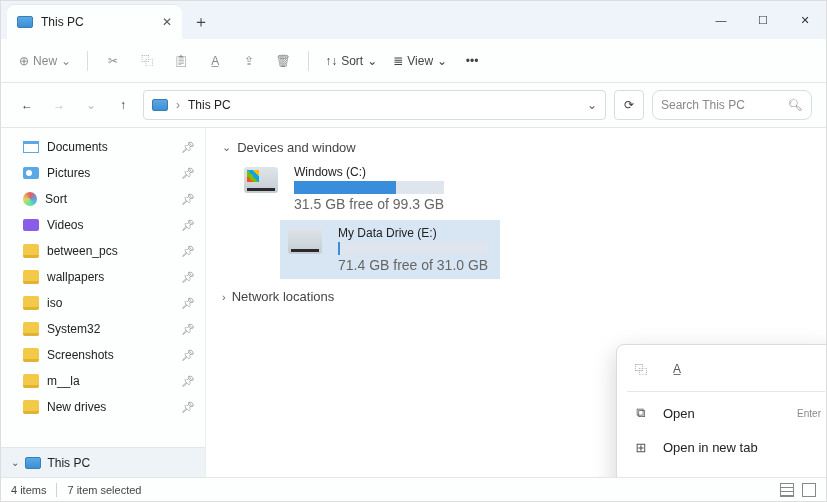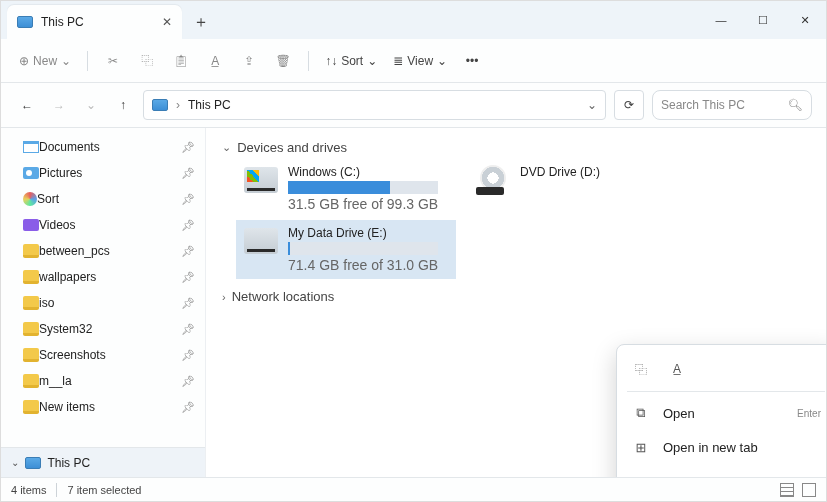--- a/index.html
+++ b/index.html
@@ -20,37 +20,37 @@
   .addrrow { height: 44px; display:flex; align-items:center; gap:8px; padding:0 14px; background:#fdfefe;}
   .navbtn { width:24px; height:24px; display:flex; align-items:center; justify-content:center; color:#333; }
   .navbtn.dis { color:#bbb;}
   .addrbar { flex:1; height:30px; border:1px solid #d7dde2; border-radius:4px; background:#fff; display:flex; align-items:center; padding:0 8px; gap:8px;}
   .addrbar .chev { margin-left:auto; color:#666; }
   .refresh { width:30px; height:30px; border:1px solid #d7dde2; border-radius:4px; background:#fff; display:flex; align-items:center; justify-content:center; color:#444;}
   .search { width:160px; height:30px; border:1px solid #d7dde2; border-radius:8px; background:#fff; display:flex; align-items:center; padding:0 8px; color:#888;}
   .search span.ph { flex:1; }
   .body { flex:1; display:flex; background:#fff; border-top:1px solid #e3e7ea; overflow:hidden;}
   .sidebar { width:205px; background:#fdfefe; border-right:1px solid #eceff2; display:flex; flex-direction:column; padding-top:6px; overflow:hidden;}
-  .sbitem { height:26px; display:flex; align-items:center; padding:0 10px 0 22px; color:#222; font-size:12px; position:relative;}
+  .sbitem { height:26px; display:flex; align-items:center; padding:0 10px 0 22px; gap:8px; color:#222; font-size:12px; position:relative;}
   .sbitem .pin { margin-left:auto; color:#7a7a7a; font-size:11px;}
   .ficon { width:16px; height:14px; border-radius:2px; background:#f3c94a; border-bottom:3px solid #e2b330; }
   .dicon { width:16px; height:12px; background:#fff; border:1px solid #5aa9e6; border-top:3px solid #5aa9e6;}
   .picon { width:16px; height:12px; background:#5aa9e6; border-radius:2px; position:relative;}
   .picon::after{content:"";position:absolute;width:6px;height:6px;background:#fff;border-radius:50%;top:3px;left:3px;}
   .micon { width:14px; height:14px; border-radius:50%; background:conic-gradient(#e85d5d,#5da0e8,#5de8a0,#e8d15d,#e85d5d);}
   .vicon { width:16px; height:12px; background:#8a5de8; border-radius:2px;}
   .sidebar-spacer { flex:1; }
   .thispcrow { height:30px; display:flex; align-items:center; gap:6px; padding:0 10px; background:#eef3f8; border-top:1px solid #e3e7ea;}
   .chevdown { color:#555; font-size:10px;}
   .main { flex:1; position:relative; padding:8px 16px; overflow:hidden;}
   .section-hdr { display:flex; align-items:center; gap:6px; color:#444; font-size:13px; margin:4px 0;}
   .section-hdr .sc { color:#666; font-size:11px;}
   .drives { display:flex; gap:12px; margin-left:14px;}
-  .drive { width:220px; padding:6px 8px; display:flex; gap:10px; align-items:flex-start;}
-  .drive.sel { background:#d8e6f3; }
+  .drive { width:220px; padding:6px 8px; display:flex; gap:16px; align-items:flex-start;}
+  .drive.sel { background:#d8e6f3;margin-left:44px; }
   .driveicon { width:34px; height:26px; background:linear-gradient(#dfe5ea,#c4ccd3); border-radius:3px; position:relative; margin-top:2px;}
   .driveicon::after{content:"";position:absolute;bottom:2px;left:3px;right:3px;height:3px;background:#2a2a2a;}
   .driveicon.win::before{content:"";position:absolute;top:3px;left:3px;width:12px;height:12px;background:linear-gradient(45deg,#f35325 25%,#81bc06 25% 50%,#05a6f0 50% 75%,#ffba08 75%);}  
   .discicon{width:34px;height:30px;position:relative;}
   .discicon::before{content:"";position:absolute;width:26px;height:26px;border-radius:50%;background:radial-gradient(#fff 30%,#c9d0d6 31% 60%,#eee 61%);top:0;left:4px;}
   .discicon::after{content:"";position:absolute;bottom:0;left:0;right:6px;height:8px;background:#2a2a2a;border-radius:2px;}
   .drinfo { display:flex; flex-direction:column; gap:2px; font-size:12px;}
   .bar { width:150px; height:13px; background:#dfe5ec; position:relative;}
   .bar .fill { position:absolute; top:0; left:0; bottom:0; background:#3a8ddb;}
   .free { font-size:14px; color:#666;}
@@ -178,35 +178,35 @@
           <span>Screenshots</span>
           <span class="pin">📌︎</span>
         </div>
       <div class="sbitem">
           <span class="ficon"></span>
           <span>m__la</span>
           <span class="pin">📌︎</span>
         </div>
       <div class="sbitem">
           <span class="ficon"></span>
-          <span>New items</span>
+          <span>New drives</span>
           <span class="pin">📌︎</span>
         </div>
       <div class="sidebar-spacer"></div>
       <div class="thispcrow">
         <span class="chevdown">⌄</span>
         <span class="tab-icon"></span>
         <span>This PC</span>
       </div>
     </div>
 
     <div class="main">
       <div class="section-hdr">
         <span class="sc">⌄</span>
-        <span>Devices and drives</span>
+        <span>Devices and window</span>
       </div>
       <div class="drives">
         <div style="display:flex;flex-direction:column;gap:2px;">
           <div class="drive">
             <div class="driveicon win"></div>
             <div class="drinfo">
               <span>Windows (C:)</span>
               <div class="bar">
                   <div class="fill" style="width:68%;"></div>
                 </div>
@@ -217,26 +217,20 @@
             <div class="driveicon"></div>
             <div class="drinfo">
               <span>My Data Drive (E:)</span>
               <div class="bar">
                   <div class="fill" style="width:1%;"></div>
                 </div>
               <span class="free">71.4 GB free of 31.0 GB</span>
             </div>
           </div>
         </div>
-        <div class="drive">
-          <div class="discicon"></div>
-          <div class="drinfo">
-            <span>DVD Drive (D:)</span>
-          </div>
-        </div>
       </div>
       <div class="section-hdr netsec">
         <span class="sc">›</span>
         <span>Network locations</span>
       </div>
 
       <div class="ctxmenu">
         <div class="ctxrowicons">
           <span class="ctxicon">⿻</span>
           <span class="ctxicon">A̲</span>

